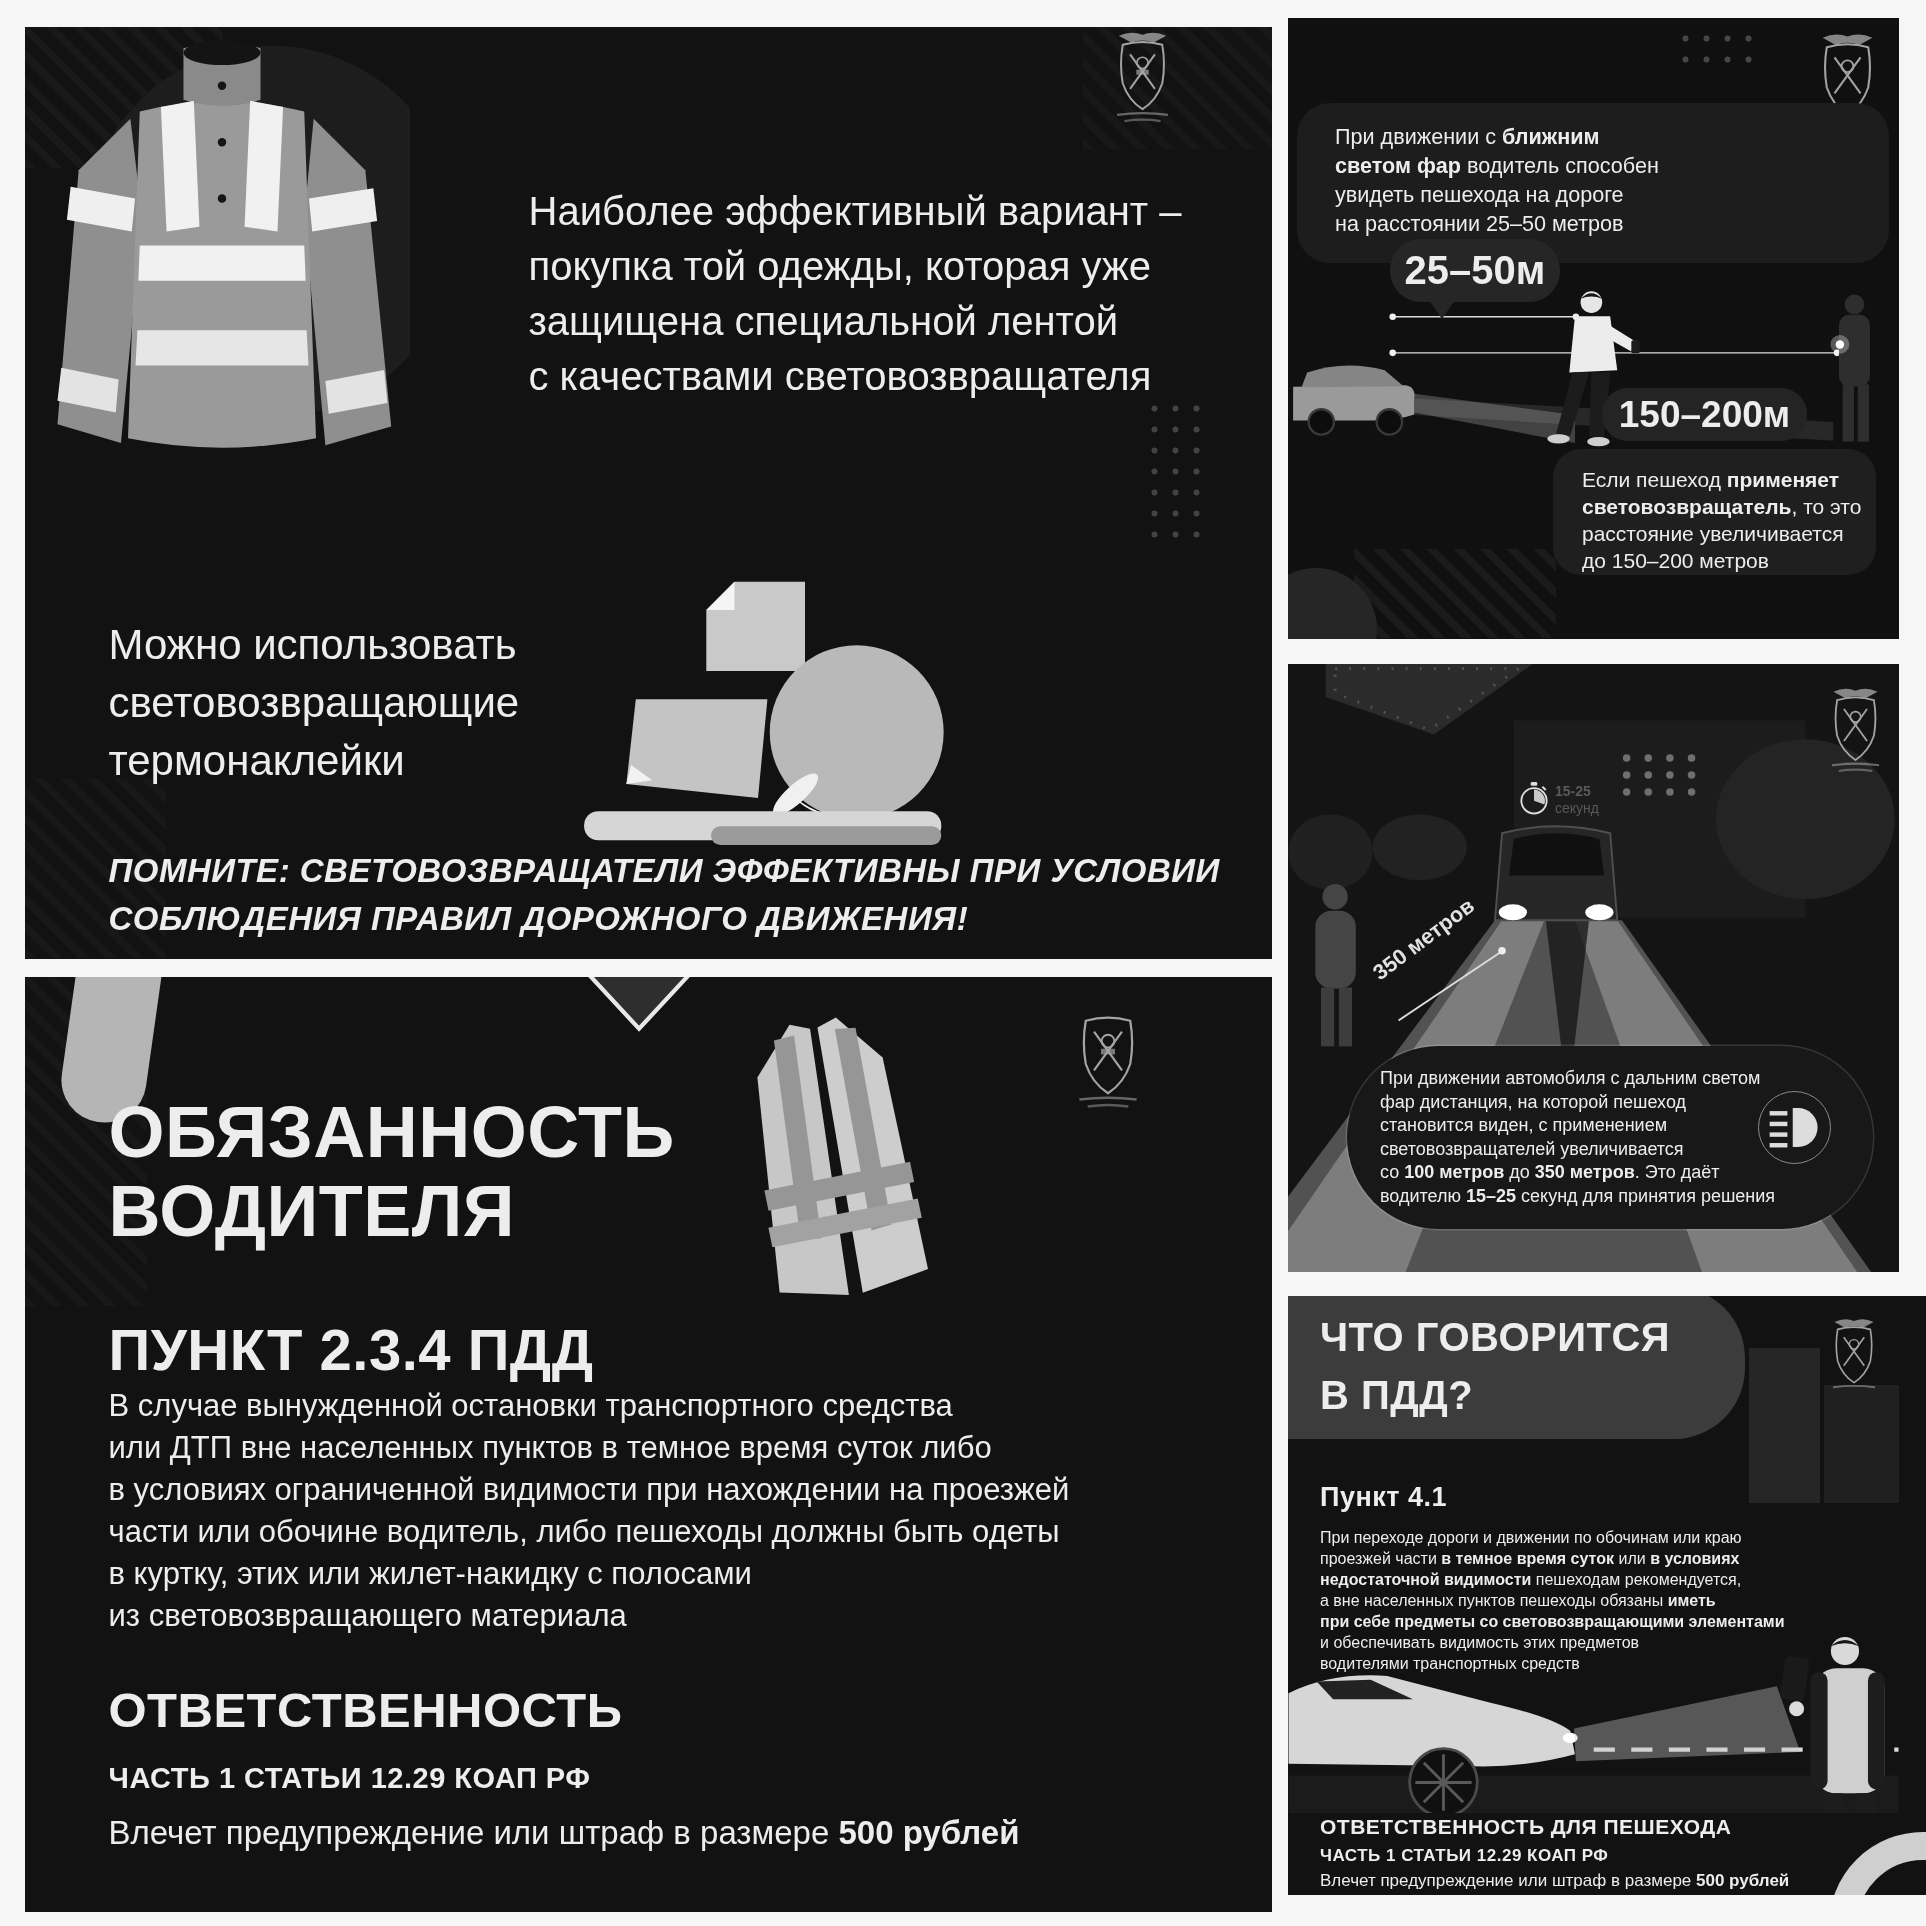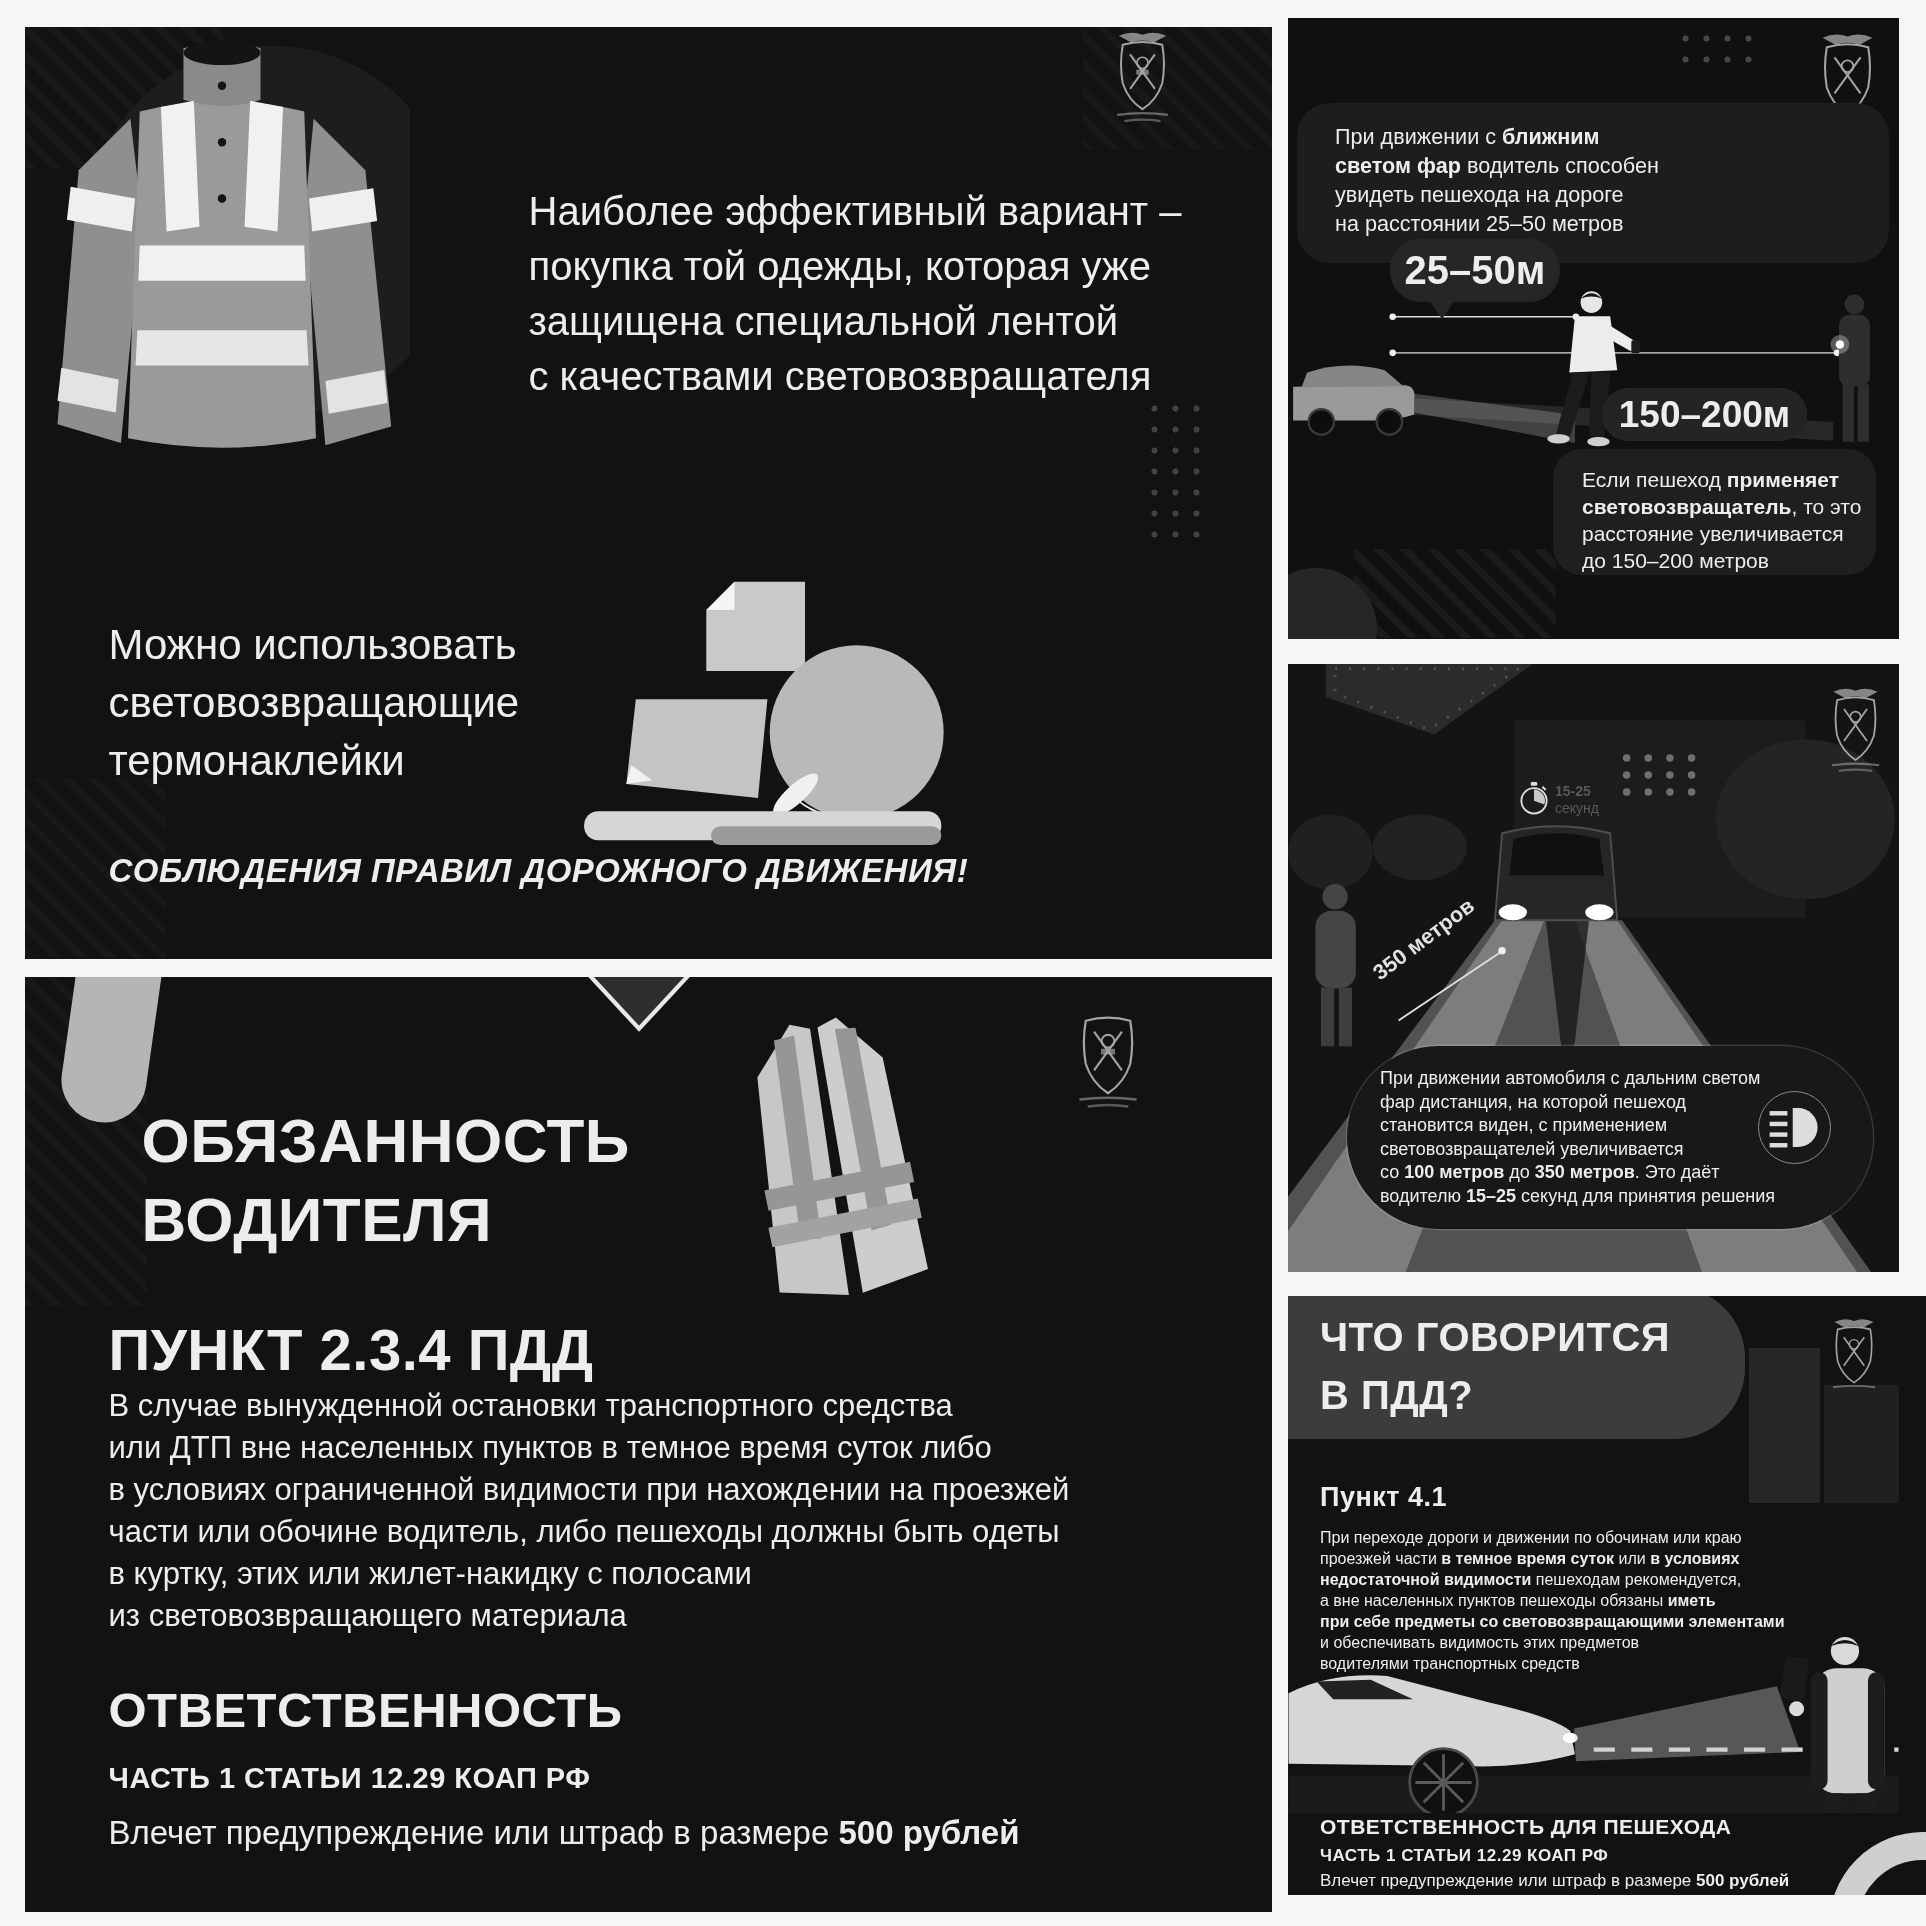--- a/index.html
+++ b/index.html
@@ -77,20 +77,21 @@
       <polygon points="140,290 420,290 400,500 120,470" fill="#c4c4c4"></polygon>
       <polygon points="120,470 175,462 130,430" fill="#f2f2f2"></polygon>
       <circle cx="610" cy="360" r="185" fill="#b9b9b9"></circle>
       <path d="M455,470 Q490,530 560,540 Q480,515 455,470 Z" fill="#f5f5f5"></path>
       <ellipse cx="480" cy="492" rx="62" ry="20" transform="rotate(-42 480 492)" fill="#f0f0f0"></ellipse>
       <rect x="30" y="528" width="760" height="62" rx="30" fill="#d6d6d6"></rect>
       <rect x="300" y="560" width="490" height="40" rx="20" fill="#9b9b9b"></rect>
     </svg>
 
     <div class="abs ttl" style="left:84px;top:820px;font-size:33px;line-height:48px;font-style:italic;">
+      <div class="line">ПОМНИТЕ: СВЕТОВОЗВРАЩАТЕЛИ ЭФФЕКТИВНЫ ПРИ УСЛОВИИ</div>
       <div class="line">СОБЛЮДЕНИЯ ПРАВИЛ ДОРОЖНОГО ДВИЖЕНИЯ!</div>
     </div>
   </section>
 
   <section class="panel" style="left:24.5px;top:977px;width:1247px;height:935px;">
     <div class="abs stripes" style="left:0;top:0;width:122px;height:329px;opacity:.3;"></div>
     <div class="abs" style="left:45px;top:-61px;width:85px;height:207px;background:#b5b5b5;border-radius:42px;transform:rotate(8deg);"></div>
     <svg class="abs" style="left:508px;top:-7px;" width="198" height="94" viewBox="0 0 420 200">
       <polyline points="100,-10 225,125 350,-10" fill="rgba(255,255,255,.12)" stroke="#e8e8e8" stroke-width="9"></polyline>
     </svg>
@@ -109,21 +110,21 @@
     <svg class="abs emblem" style="left:1043px;top:26px;" width="80" height="108" viewBox="0 0 120 170">
       <path d="M25,28 Q60,18 95,28 Q101,62 95,96 Q85,126 60,142 Q35,126 25,96 Q19,62 25,28 Z" fill="none" stroke="#bdbdbd" stroke-width="3.5"></path>
       <line x1="38" y1="45" x2="82" y2="106" stroke="#bdbdbd" stroke-width="3.5"></line>
       <line x1="82" y1="45" x2="38" y2="106" stroke="#bdbdbd" stroke-width="3.5"></line>
       <circle cx="60" cy="60" r="10" fill="none" stroke="#bdbdbd" stroke-width="3"></circle>
       <rect x="49" y="72" width="22" height="9" fill="#bdbdbd" opacity=".7"></rect>
       <path d="M15,152 Q60,146 105,152" fill="none" stroke="#9f9f9f" stroke-width="4" opacity=".7"></path>
       <path d="M28,163 Q60,158 92,163" fill="none" stroke="#9f9f9f" stroke-width="4" opacity=".6"></path>
     </svg>
 
-    <div class="abs ttl" style="left:84px;top:124px;font-size:62px;line-height:79px;margin-left:33px;">
+    <div class="abs ttl" style="left:84px;top:116px;font-size:72px;line-height:79px;">
       <div class="line">ОБЯЗАННОСТЬ</div>
       <div class="line">ВОДИТЕЛЯ</div>
     </div>
 
     <div class="abs ttl" style="left:84px;top:339px;font-size:58px;">ПУНКТ 2.3.4 ПДД</div>
 
     <div class="abs" style="left:84px;top:408px;font-size:31px;line-height:42px;">
       <div class="line">В случае вынужденной остановки транспортного средства</div>
       <div class="line">или ДТП вне населенных пунктов в темное время суток либо</div>
       <div class="line">в условиях ограниченной видимости при нахождении на проезжей</div>

